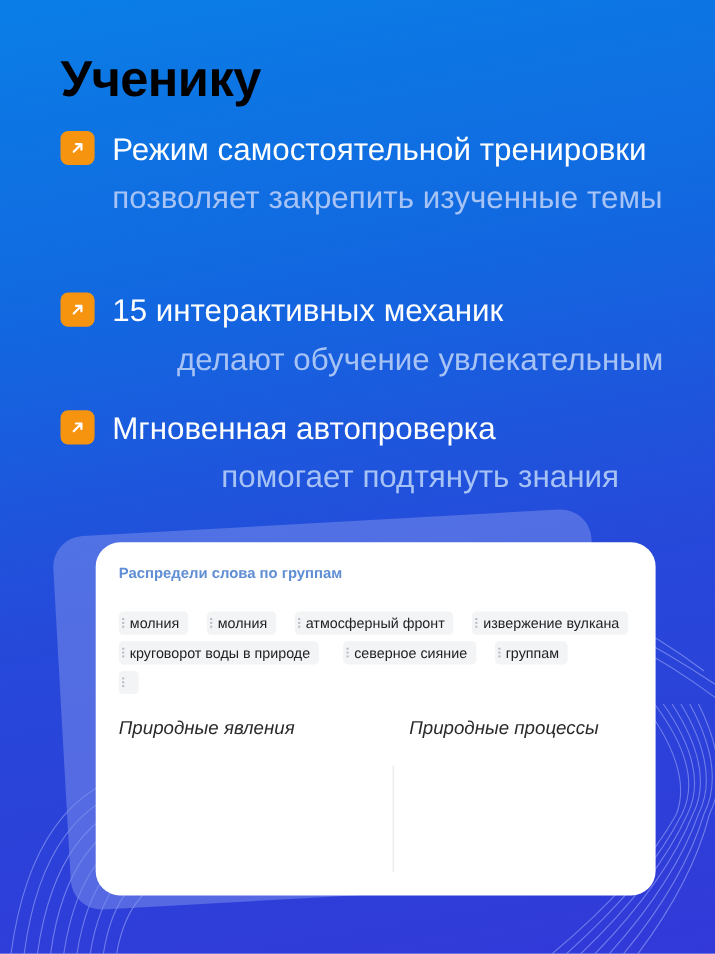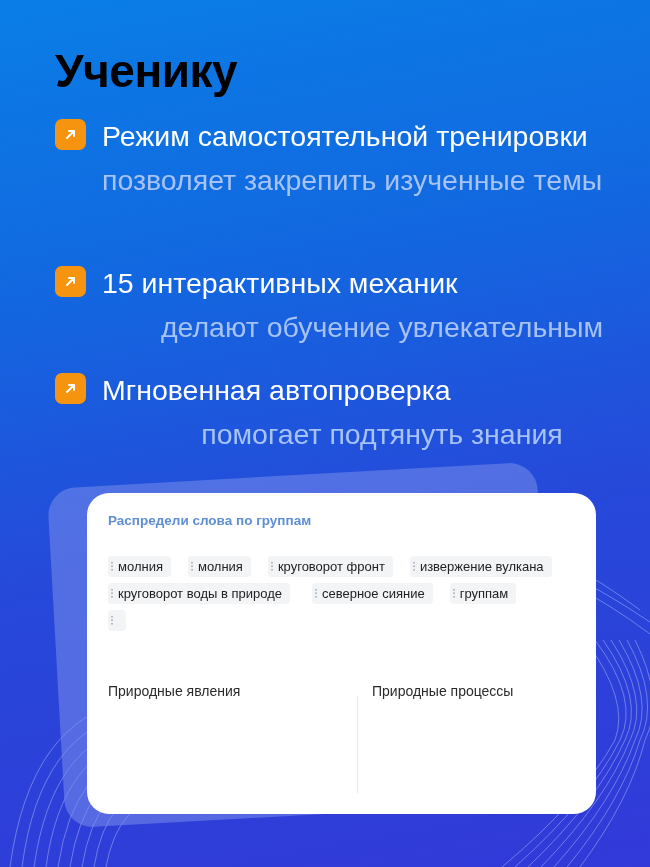--- a/index.html
+++ b/index.html
@@ -52,21 +52,21 @@
     background: #f3f4f6; border-radius: 4px;
     height: 21px; padding: 0 8px 0 3px;
     font-size: 13px; color: #222; white-space: nowrap;
   }
   .chip .grip {
     display: inline-block; width: 2px; height: 11px; margin-right: 5px;
     background-image: radial-gradient(circle, #b8bcc4 0.9px, transparent 1px);
     background-size: 2px 3.5px;
   }
   .col-label {
-    position: absolute; top: 190px; font-size: 14px; color: #2a2a2a;
+    position: absolute; top: 159px; font-size: 17px; color: #2a2a2a; font-style: italic;
   }
   .col-left { left: 21px; }
   .col-right { left: 285px; }
   .divider {
     position: absolute; left: 270px; top: 203px; width: 1px; height: 97px;
     background: #e6e7ea;
   }
 </style>
 </head>
 <body>
@@ -140,21 +140,21 @@
       <span class="chip">
           <span class="grip"></span>
           <span>молния</span>
         </span>
       <span class="chip">
           <span class="grip"></span>
           <span>молния</span>
         </span>
       <span class="chip">
           <span class="grip"></span>
-          <span>круговорот фронт</span>
+          <span>атмосферный фронт</span>
         </span>
       <span class="chip">
           <span class="grip"></span>
           <span>извержение вулкана</span>
         </span>
     </div>
     <div class="chip-row">
       <span class="chip">
           <span class="grip"></span>
           <span>круговорот воды в природе</span>

